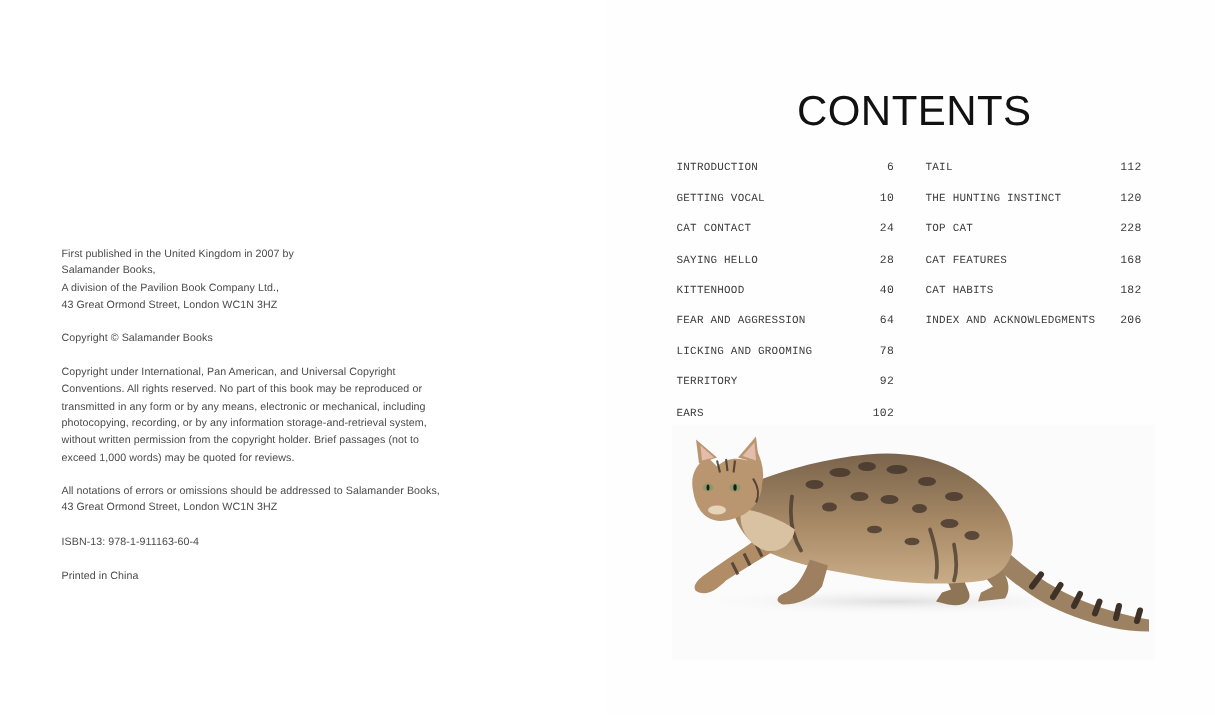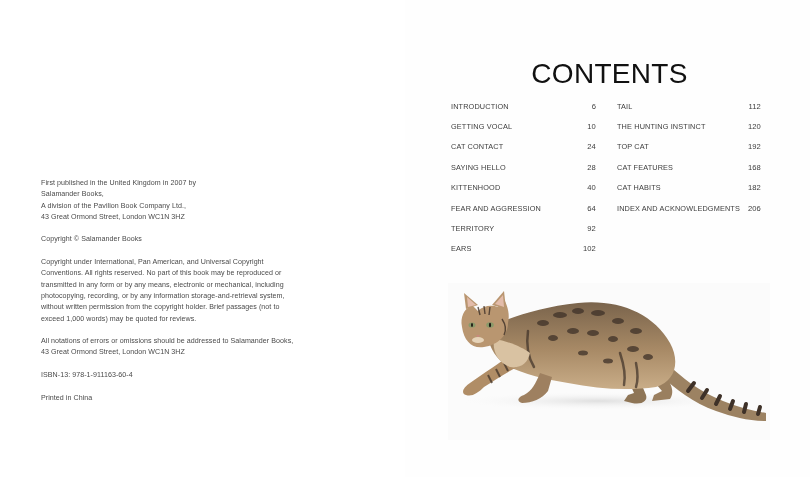--- a/index.html
+++ b/index.html
@@ -15,21 +15,21 @@
     font-family: "Liberation Sans", sans-serif;
     color: #3a3a3a;
   }
   .spread {
     position: absolute;
     inset: 0;
     background: #ffffff;
   }
   .page-left {
     position: absolute;
-    left: 0; top: 18px;
+    left: 0; top: 4px;
     width: 405px; height: 456px;
     background: #ffffff;
   }
   .page-right {
     position: absolute;
     left: 405px; top: 0;
     width: 405px; height: 477px;
     background: #fefefe;
   }
 
@@ -74,25 +74,26 @@
     top: 96px;
     list-style: none;
     margin: 0;
     padding: 0;
   }
   .toc-col.left  { left: 451px; width: 145px; }
   .toc-col.right { left: 617px; width: 144px; }
   .toc-item {
     display: flex;
     justify-content: space-between;
-    align-items: center;
+    align-items: flex-end;
     height: 20.4px;
     font-size: 7.3px;
     color: #3c3c3c;
     letter-spacing: 0.15px;
+    font-family: Liberation Mono, monospace;
   }
   .toc-item .page-num {
     font-size: 7.6px;
   }
 
   
   .photo {
     position: absolute;
     left: 448px;
     top: 283px;
@@ -154,41 +155,45 @@
       </li>
     <li class="toc-item">
         <span>KITTENHOOD</span>
         <span class="page-num">40</span>
       </li>
     <li class="toc-item">
         <span>FEAR AND AGGRESSION</span>
         <span class="page-num">64</span>
       </li>
     <li class="toc-item">
+        <span>LICKING AND GROOMING</span>
+        <span class="page-num">78</span>
+      </li>
+    <li class="toc-item">
         <span>TERRITORY</span>
         <span class="page-num">92</span>
       </li>
     <li class="toc-item">
         <span>EARS</span>
         <span class="page-num">102</span>
       </li>
   </ul>
 
   <ul class="toc-col right">
     <li class="toc-item">
         <span>TAIL</span>
         <span class="page-num">112</span>
       </li>
     <li class="toc-item">
         <span>THE HUNTING INSTINCT</span>
         <span class="page-num">120</span>
       </li>
     <li class="toc-item">
         <span>TOP CAT</span>
-        <span class="page-num">192</span>
+        <span class="page-num">228</span>
       </li>
     <li class="toc-item">
         <span>CAT FEATURES</span>
         <span class="page-num">168</span>
       </li>
     <li class="toc-item">
         <span>CAT HABITS</span>
         <span class="page-num">182</span>
       </li>
     <li class="toc-item">

